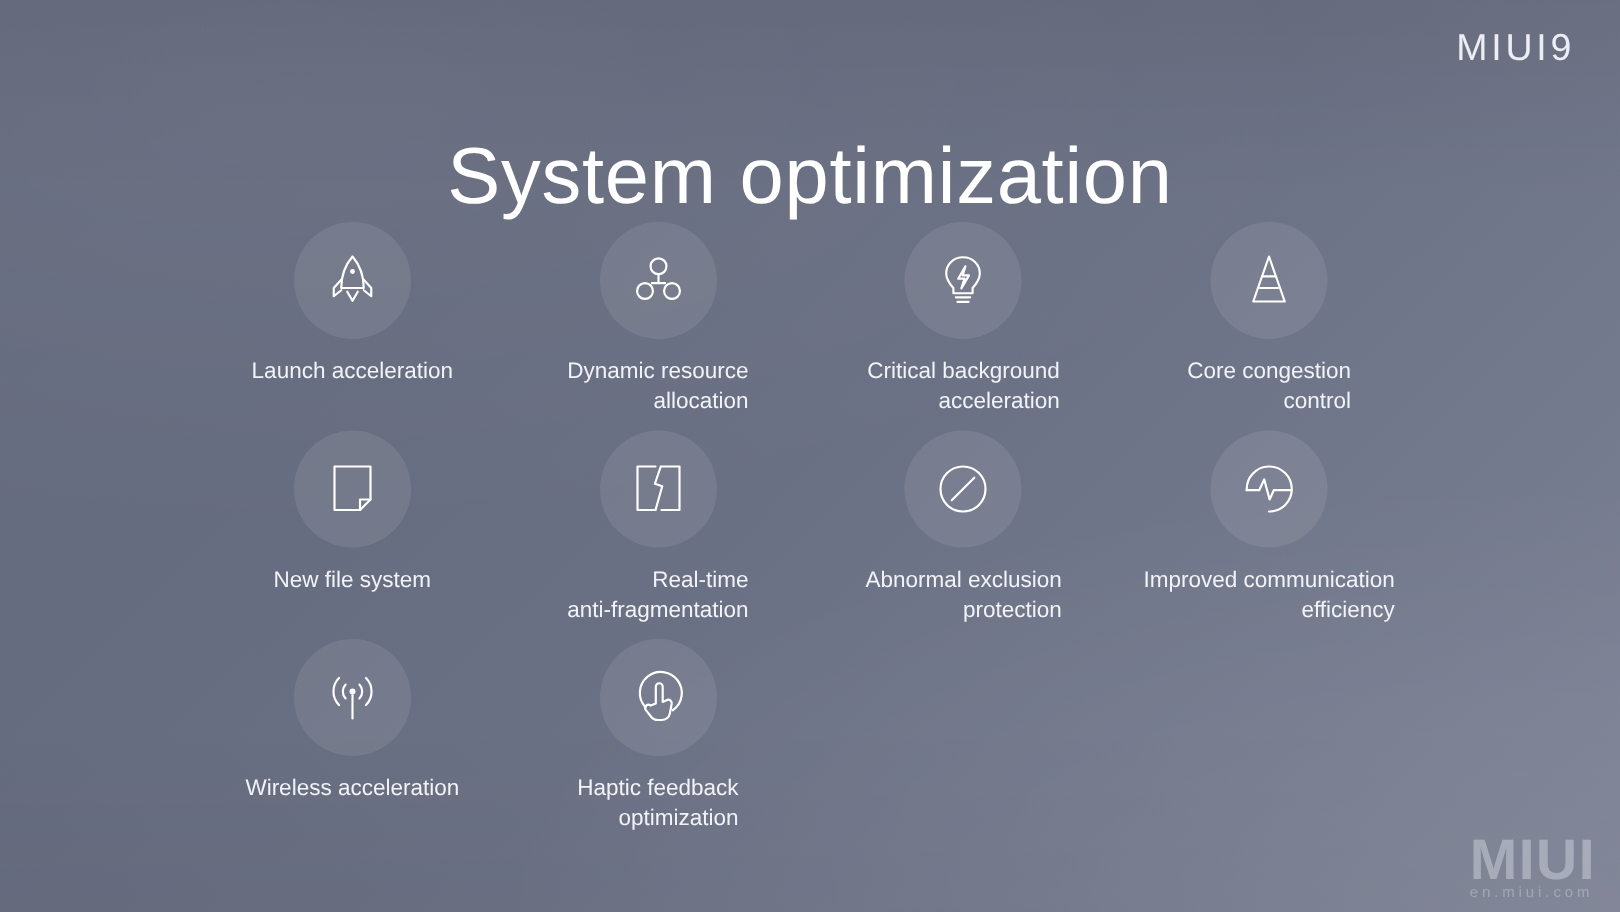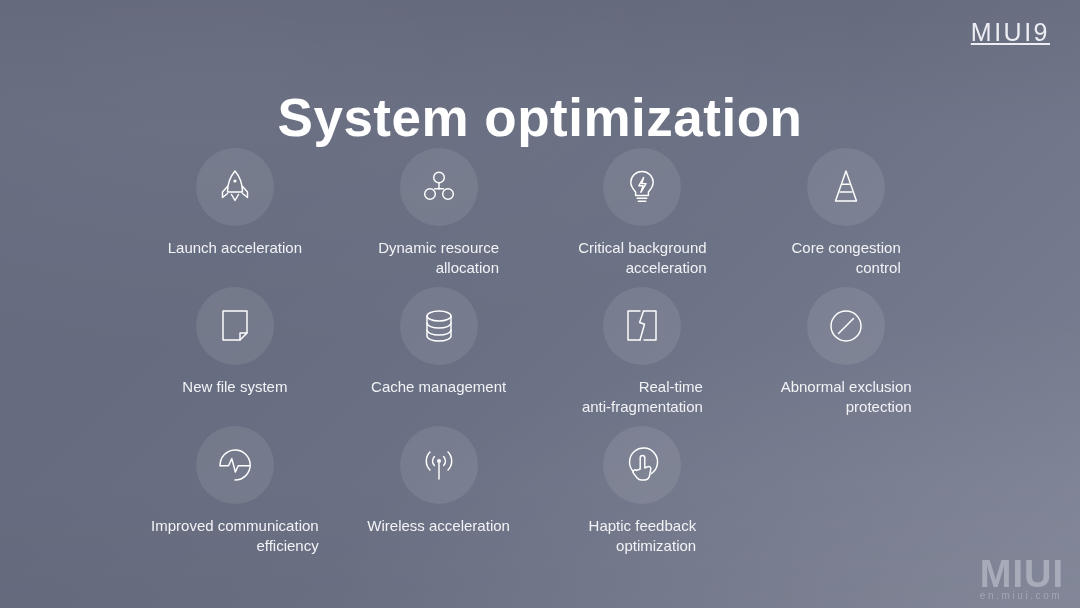--- a/index.html
+++ b/index.html
@@ -31,32 +31,31 @@
 
   .brand-top {
     position: absolute;
     top: 18px;
     right: 30px;
     font-size: 25px;
     letter-spacing: 2.5px;
     color: #eceef3;
     font-weight: 300;
     z-index: 4;
-    text-decoration: underline;
   }
 
   .title {
     position: absolute;
     top: 50px;
     left: 0;
     width: 100%;
     text-align: center;
     font-size: 53px;
     line-height: 64px;
-    font-weight: 700;
+    font-weight: 400;
     letter-spacing: 0.5px;
     color: #ffffff;
     z-index: 3;
   }
 
   .grid {
     position: absolute;
     top: 148px;
     left: 133px;
     width: 815px;
@@ -199,31 +198,20 @@
     <div class="cell">
       <div class="badge">
         <svg viewBox="0 0 42 42">
           <path d="M9 6 L33 6 L33 28 L26 35 L9 35 Z"></path>
           <path d="M26 35 L26 28 L33 28"></path>
         </svg>
       </div>
       <div class="caption">New file system</div>
     </div>
 
-    <div class="cell">
-      <div class="badge">
-        <svg viewBox="0 0 42 42">
-          <ellipse cx="21" cy="11" rx="12" ry="5"></ellipse>
-          <path d="M9 11 L9 31 C9 33.8 14.4 36 21 36 C27.6 36 33 33.8 33 31 L33 11"></path>
-          <path d="M9 18 C9 20.8 14.4 23 21 23 C27.6 23 33 20.8 33 18"></path>
-          <path d="M9 25 C9 27.8 14.4 30 21 30 C27.6 30 33 27.8 33 25"></path>
-        </svg>
-      </div>
-      <div class="caption">Cache management</div>
-    </div>
 
     <div class="cell">
       <div class="badge">
         <svg viewBox="0 0 42 42">
           <path d="M23 6 L35 6 L35 35 L23 35"></path>
           <path d="M19 6 L7 6 L7 35 L19 35"></path>
           <path d="M22.5 6 L18.6 17.5 L23.5 19.2 L19 35"></path>
         </svg>
       </div>
       <div class="caption">Real-time

